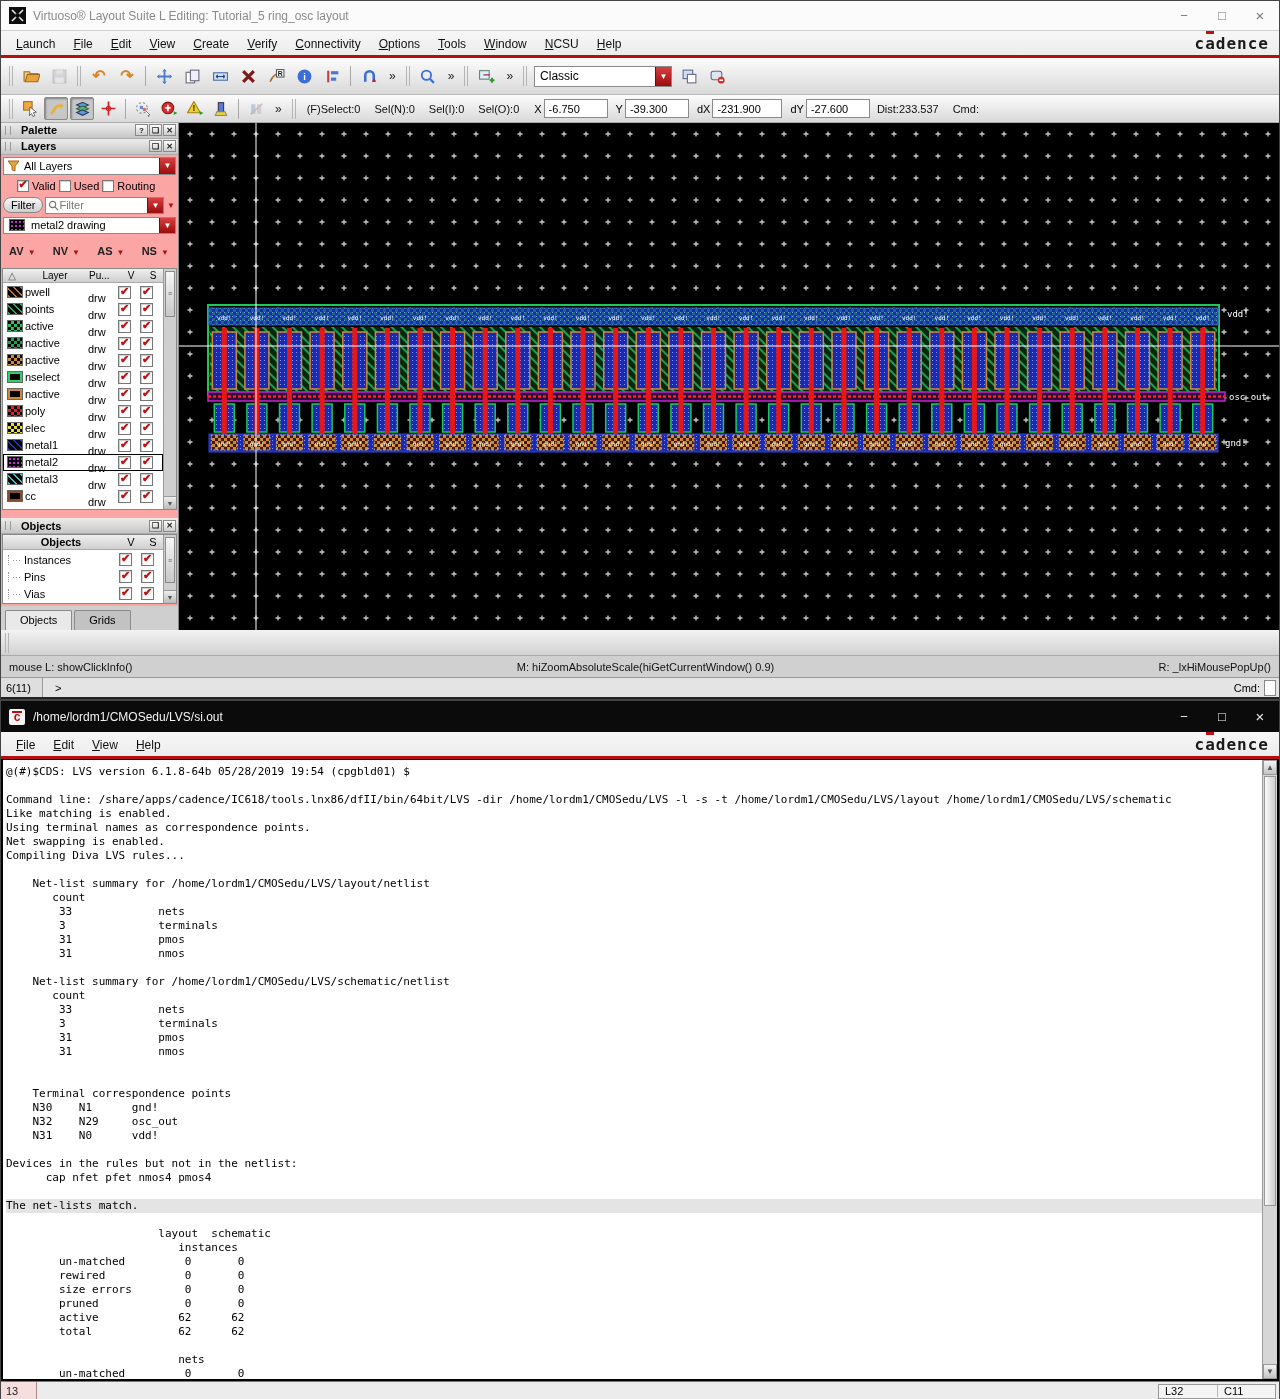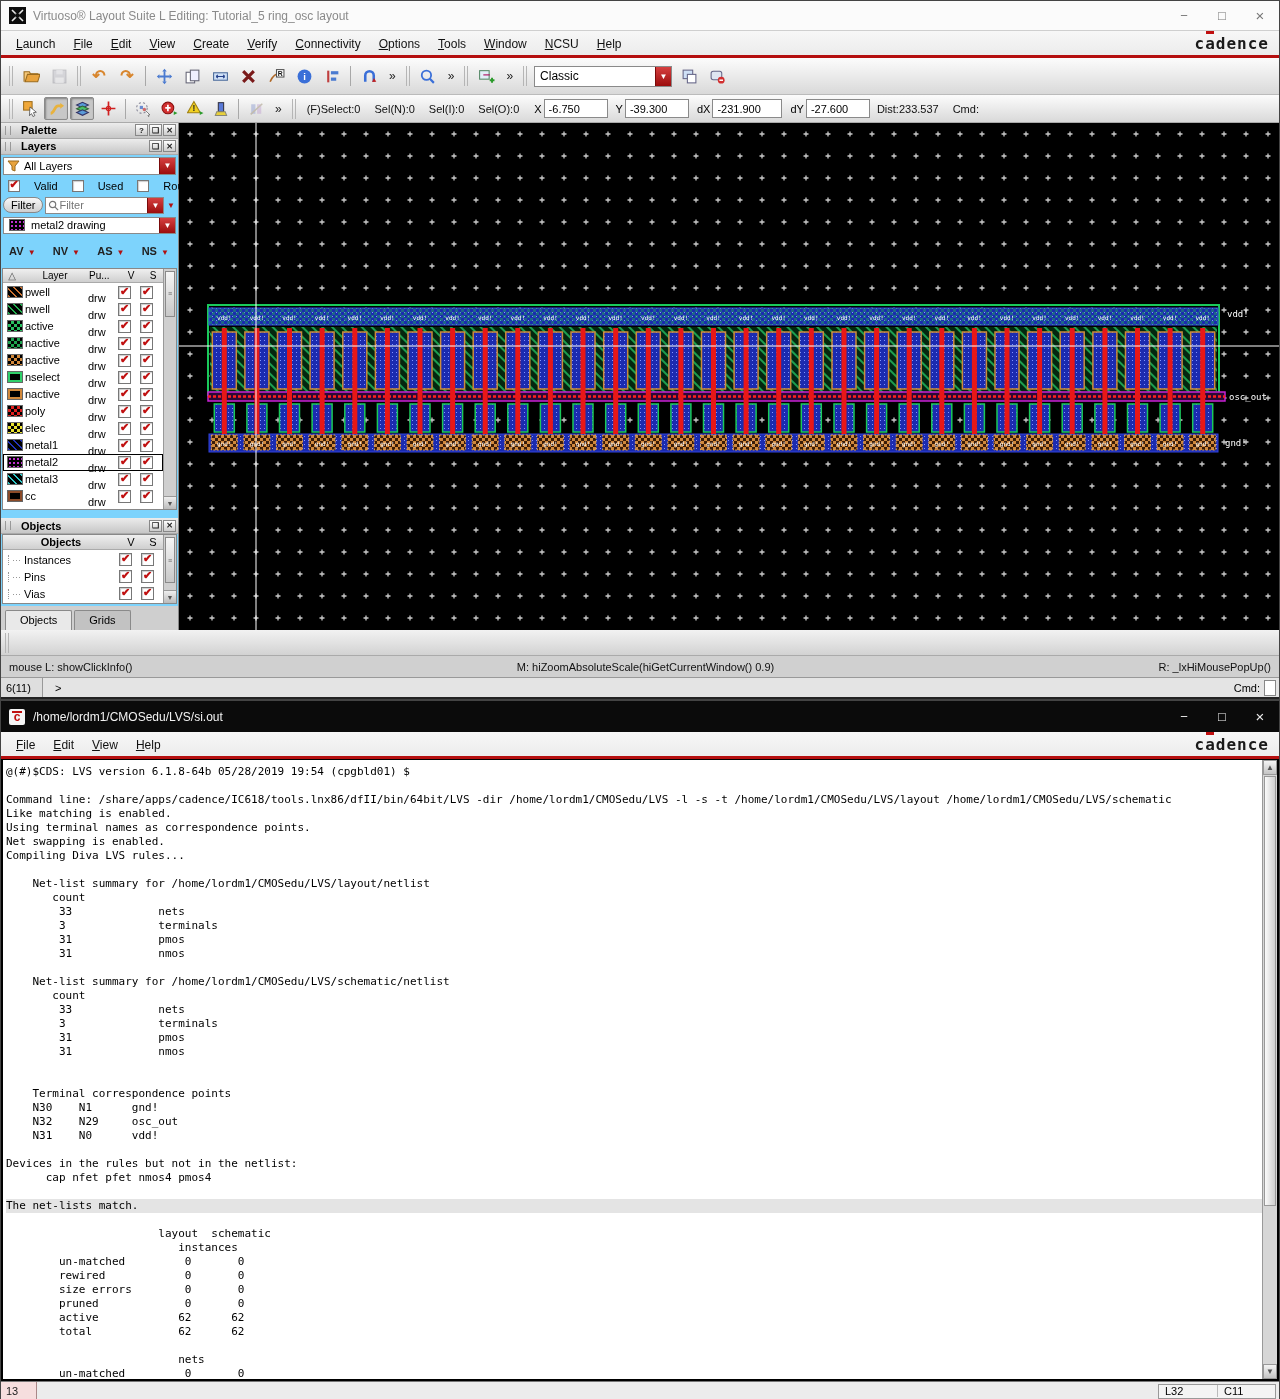--- a/index.html
+++ b/index.html
@@ -43,32 +43,32 @@
          border-left:1px solid #7a0a0a; color:#fff; font-size:8px; display:flex; align-items:center; justify-content:center; }
   .stat { font-size:11px; color:#111; margin:0 7px; white-space:nowrap; }
   .coordlab { font-size:11px; margin:0 2px 0 8px; }
   .coord { width:64px; height:19px; border:1px solid #8a8a8a; background:#fff; font-family:"Liberation Sans",sans-serif;
            font-size:11px; padding:0 4px; }
   .coord.wide { width:70px; }
 
   .main { display:flex; height:507px; }
 
   
-  .palette { width:178px; background:#7dd3fc; border-right:1px solid #888; display:flex; flex-direction:column; font-size:11px; }
+  .palette { width:178px; background:#fca5a5; border-right:1px solid #888; display:flex; flex-direction:column; font-size:11px; }
   .ph { height:16px; background:linear-gradient(#ececec,#c6c6c6); display:flex; align-items:center;
         font-weight:bold; font-size:11px; padding-left:20px; position:relative; border-bottom:1px solid #aaa;}
   .ph::before{content:""; position:absolute; left:4px; top:3px; bottom:3px; width:4px;
         border-left:1px solid #999; border-right:1px solid #999;}
   .phbtns { margin-left:auto; display:flex; gap:1px; padding-right:2px;}
   .pbtn { width:13px; height:12px; background:linear-gradient(#fff,#ccc); border:1px solid #888; font-size:8px;
           display:flex;align-items:center;justify-content:center; color:#222; font-weight:bold;}
   .alrow { padding:2px 2px; }
   .selbox { height:18px; background:#fff; border:1px solid #8a8a8a; display:flex; align-items:center; padding-left:3px;}
   .funnel { width:13px; height:12px; margin-right:4px;}
-  .ckrow { height:18px; display:flex; align-items:center; gap:14px; padding:0 7px;}
+  .ckrow { height:18px; display:flex; align-items:center; gap:3px; padding:0 16px;}
   .cb { width:12px; height:12px; background:#fff; border:1px solid #777; box-shadow:inset 1px 1px 1px #ccc;
         display:flex; align-items:center; justify-content:center; flex:0 0 auto;}
   .cb.on::after { content:"✔"; color:#c01010; font-size:11px; font-weight:bold; margin-top:-2px;}
   .ftrow { height:21px; display:flex; align-items:center; padding:1px 2px; gap:2px;}
   .fbtn { height:16px; padding:0 7px; border:1px solid #888; border-radius:8px; background:linear-gradient(#f8f8f8,#cfcfcf);
           display:flex; align-items:center; font-size:11px;}
   .searchbox { flex:1; height:17px; background:#fff; border:1px solid #8a8a8a; display:flex; align-items:center; padding-left:2px;}
   .searchbox input { border:0; outline:0; width:60px; font-size:11px; color:#999; background:transparent;}
   .minarr { color:#b01010; font-size:8px; padding:0 1px;}
   .clrow { height:19px; display:flex; align-items:center; padding:1px 2px;}
@@ -436,21 +436,21 @@
         <div class="lrows" id="lrows">
             <div class="lrow">
               <span class="sw" style="background: repeating-linear-gradient(45deg, rgb(200, 112, 48) 0px, rgb(200, 112, 48) 2px, rgb(0, 0, 0) 2px, rgb(0, 0, 0) 5px);"></span>
               <span class="lname">pwell</span>
               <span class="lpu">drw</span>
               <span class="cb on"></span>
               <span class="cb on"></span>
             </div>
             <div class="lrow">
               <span class="sw" style="background: repeating-linear-gradient(45deg, rgb(34, 176, 80) 0px, rgb(34, 176, 80) 2px, rgb(0, 0, 0) 2px, rgb(0, 0, 0) 5px);"></span>
-              <span class="lname">nwell</span>
+              <span class="lname">points</span>
               <span class="lpu">drw</span>
               <span class="cb on"></span>
               <span class="cb on"></span>
             </div>
             <div class="lrow">
               <span class="sw" style="background: repeating-conic-gradient(rgb(40, 192, 96) 0%, rgb(40, 192, 96) 25%, rgb(0, 0, 0) 0%, rgb(0, 0, 0) 50%) 0% 0% / 6px 6px;"></span>
               <span class="lname">active</span>
               <span class="lpu">drw</span>
               <span class="cb on"></span>
               <span class="cb on"></span>

